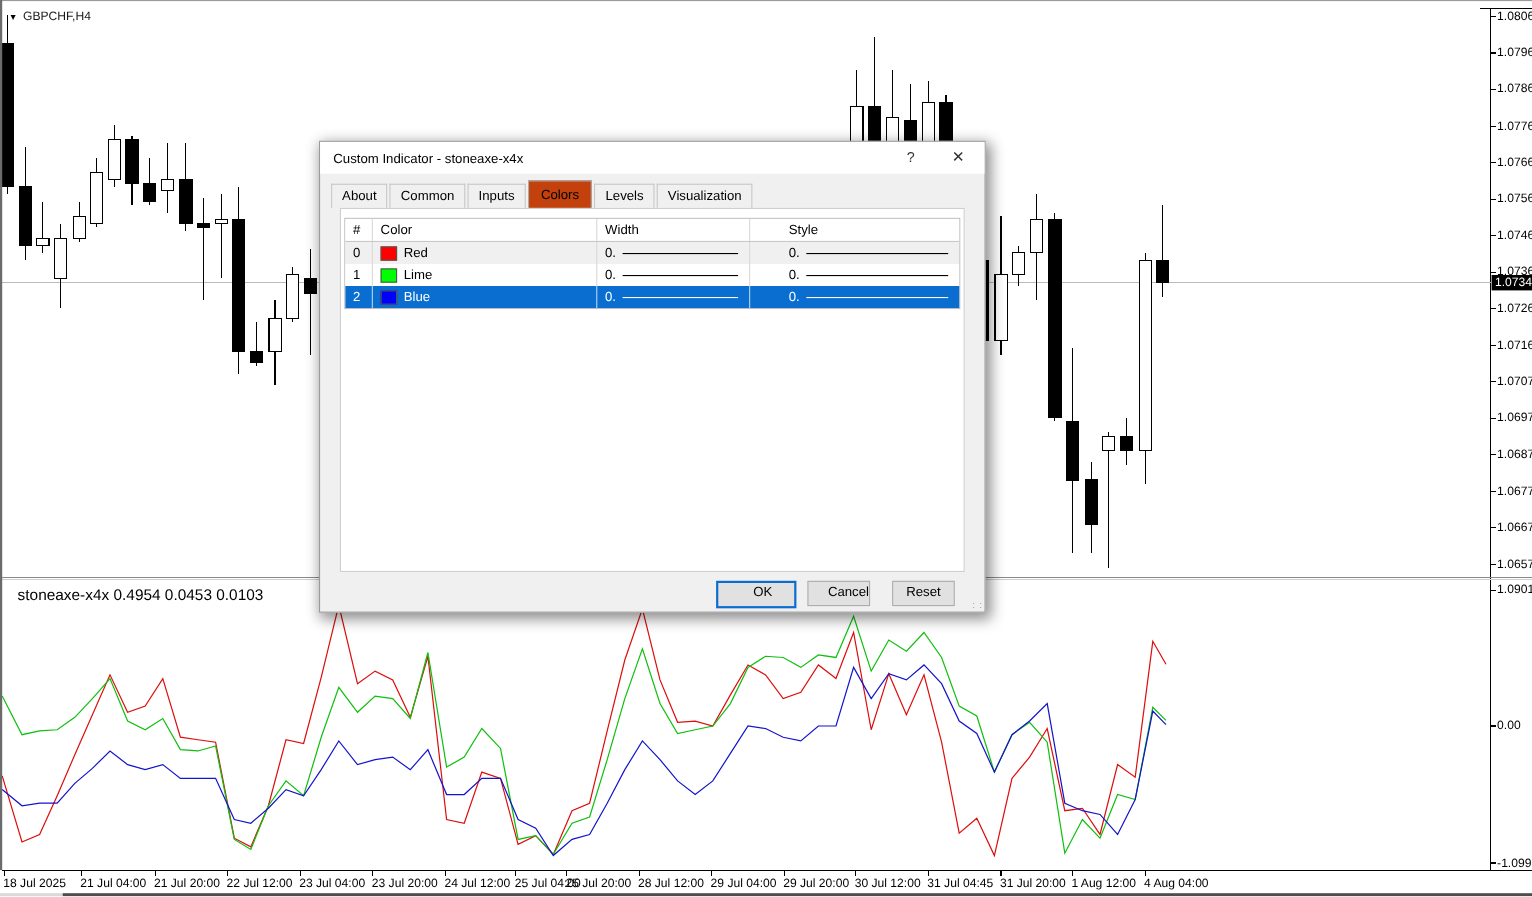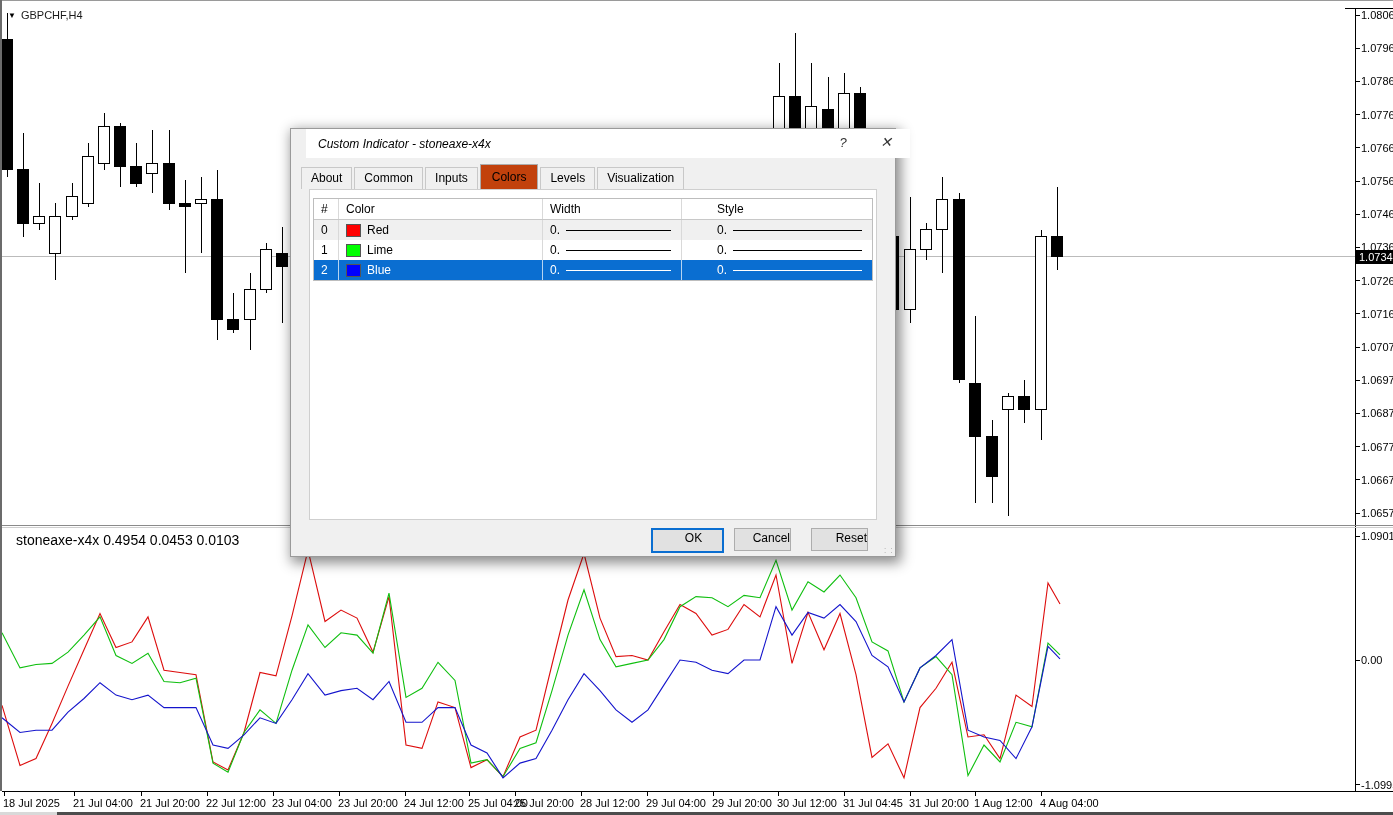--- a/index.html
+++ b/index.html
@@ -15,21 +15,21 @@
   #price-tag{position:absolute;left:1356px;background:#000;color:#fff;font-size:11px;
              height:14px;line-height:14px;padding:0 3px;white-space:nowrap;}
   #ind-label{left:16px;top:532px;font-size:14px;color:#000;white-space:nowrap;}
   #bottom-band-light{left:0;top:812px;width:57px;height:3px;background:#d9d9d9;}
   #bottom-band-dark{left:57px;top:812px;width:1336px;height:3px;background:#4d4d4d;}
   #top-border{left:0;top:0;width:1393px;height:1px;background:#9a9a9a;}
   #left-border{left:0;top:0;width:2px;height:791px;background:#6b6b6b;}
   
   #dialog{left:290px;top:128px;width:604px;height:427px;background:#f0f0f0;border:1px solid #9a9a9a;
           box-shadow:3px 4px 12px 2px rgba(0,0,0,0.45);font-size:12px;color:#000;}
-  #dlg-titlebar{position:absolute;left:15px;top:0;width:100%;height:29px;background:#fff;font-style:italic;}
+  #dlg-titlebar{position:absolute;left:0;top:0;width:100%;height:29px;background:#fff;}
   #dlg-title{position:absolute;left:12px;top:8px;font-size:12px;color:#000;}
   #dlg-help{position:absolute;right:58px;top:6px;width:18px;height:18px;text-align:center;
             font-size:13px;color:#333;cursor:default;}
   #dlg-close{position:absolute;right:14px;top:5px;width:20px;height:20px;text-align:center;
              font-size:14px;color:#333;cursor:default;}
   #tabstrip{position:absolute;left:10px;top:36px;height:24px;display:flex;align-items:flex-end;}
   .tab{background:#f0f0f0;border:1px solid #c8c8c8;border-bottom:none;padding:3px 9px 4px 9px;
        margin-right:2px;font-size:12px;color:#000;}
   .tab.active{background:#c2410c;border-color:#acacac;padding:5px 11px 6px 11px;position:relative;top:1px;}
   #page{position:absolute;left:18px;top:60px;width:566px;height:329px;background:#fff;border:1px solid #cfcfcf;}
@@ -296,17 +296,17 @@
             <div class="cell c3">
               <div>0.</div>
               <div class="lsample"></div>
             </div>
           </div>
         </div>
     </div>
     <div id="buttons">
         <div class="btn default" style="left: 360px; top: 399px; width: 57px; padding-left: 12px;">OK</div>
         <div class="btn" style="left: 443px; top: 399px; width: 55px; text-align: right;">Cancel</div>
-        <div class="btn" style="left: 520px; top: 399px; width: 55px; text-align: right;">Reset</div>
+        <div class="btn" style="left: 520px; top: 399px; width: 55px;">Reset</div>
       </div>
     <div id="grip">.&nbsp;.<br>.&nbsp;.</div>
   </div>
 </div>
 
 </body></html>

